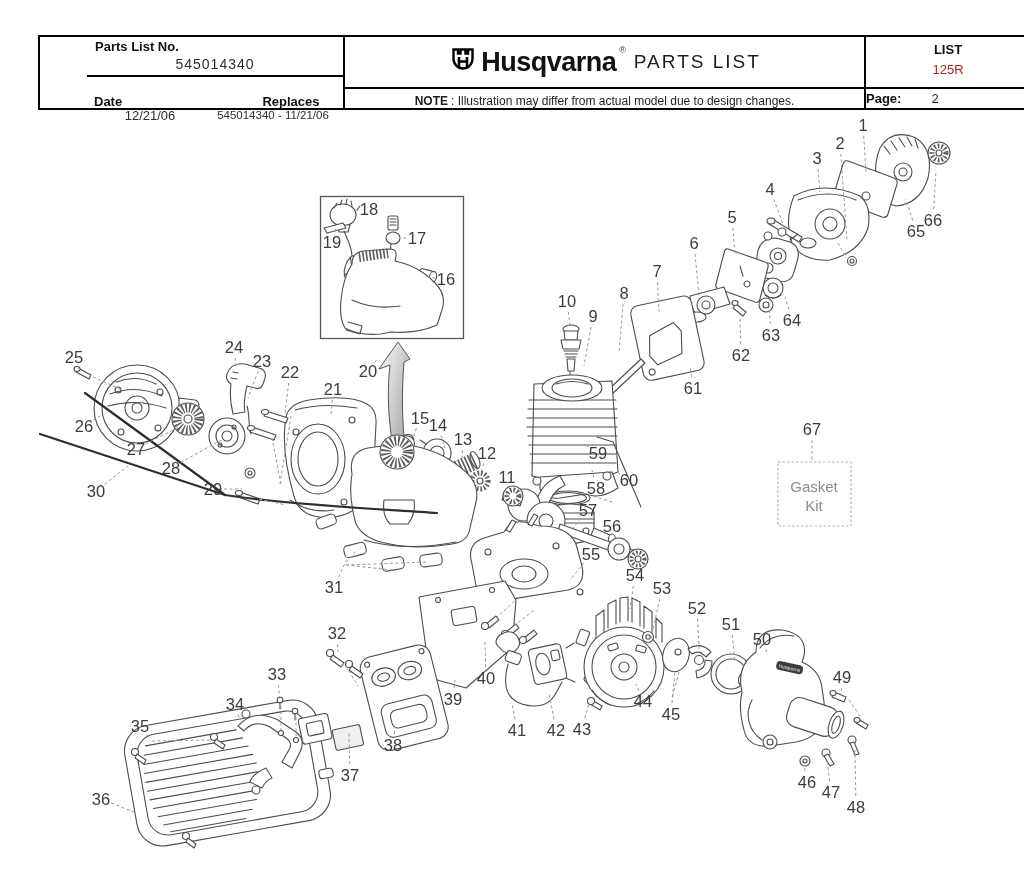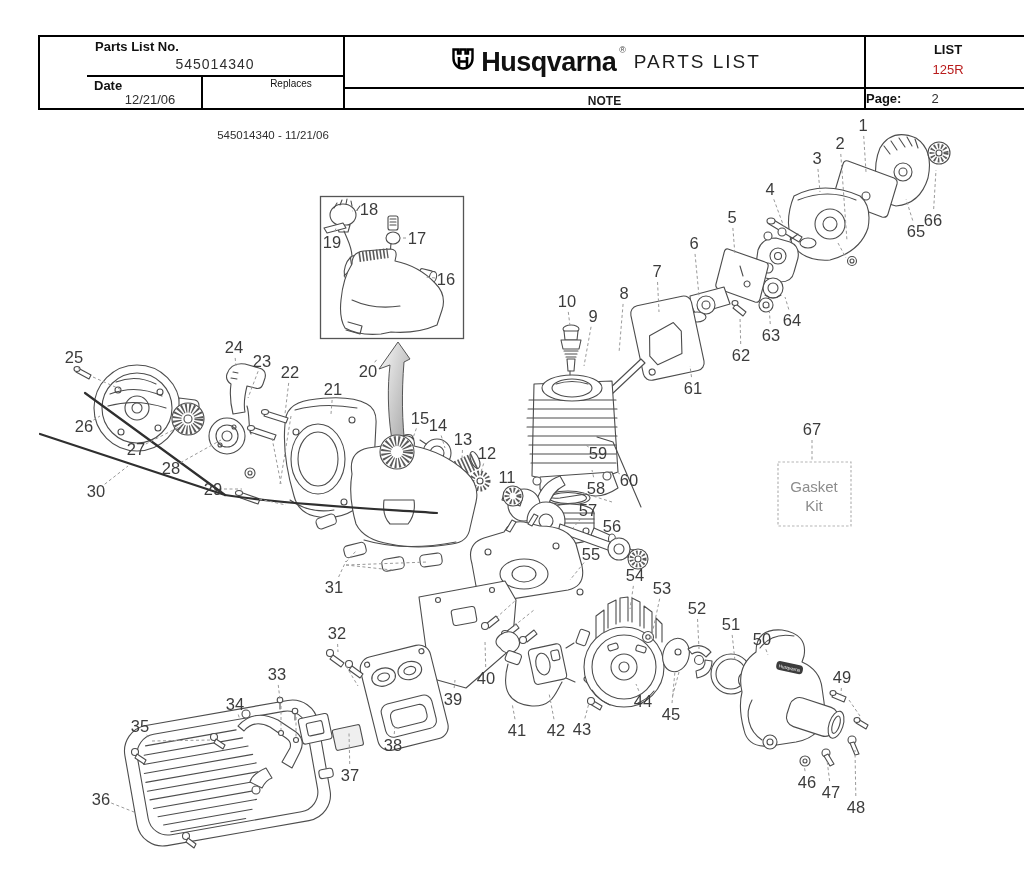--- a/index.html
+++ b/index.html
@@ -5,27 +5,27 @@
   html,body{margin:0;padding:0;background:#fff;}
   .page{position:relative;width:1024px;height:876px;background:#fff;overflow:hidden;
         font-family:"Liberation Sans",sans-serif;color:#111;}
   
   .tb{position:absolute;left:38px;top:35px;width:943px;height:71px;border:2.5px solid #000;
       display:flex;background:#fff;z-index:2;padding-left:47px;}
   .tb-left{width:256px;border-right:2px solid #000;display:flex;flex-direction:column;}
   .tb-pl{height:38px;border-bottom:2px solid #000;position:relative;}
   .tb-pl-label{position:absolute;left:8px;top:2px;font-weight:bold;font-size:13px;}
   .tb-pl-value{position:absolute;left:0;right:0;top:19px;text-align:center;font-size:14px;color:#2e2e2e;letter-spacing:1px;}
-  .tb-lrow{flex:1;display:flex;}
+  .tb-lrow{flex:1;display:flex;align-items:center;}
   .tb-date{width:114px;border-right:2px solid #000;position:relative;}
   .tb-date-label{position:absolute;left:7px;top:1px;font-weight:bold;font-size:13px;}
   .tb-date-value{position:absolute;left:12px;right:0;top:15px;text-align:center;font-size:13px;color:#2e2e2e;}
   .tb-repl{flex:1;position:relative;}
-  .tb-repl-label{position:absolute;left:0;right:0;top:1px;text-align:center;font-weight:normal;font-size:10px;margin-left:36px;}
-  .tb-repl-value{position:absolute;left:0;right:0;top:16px;text-align:center;font-size:11.5px;color:#2e2e2e;margin-top:36px;}
+  .tb-repl-label{position:absolute;left:0;right:0;top:1px;text-align:center;font-weight:bold;font-size:13px;margin-left:36px;}
+  .tb-repl-value{position:absolute;left:0;right:0;top:16px;text-align:center;font-size:11.5px;color:#2e2e2e;}
   .tb-center{flex:1;display:flex;flex-direction:column;}
   .tb-logo{height:50px;border-bottom:2px solid #000;display:flex;align-items:center;justify-content:center;}
   .brand{font-size:27px;font-weight:bold;letter-spacing:-0.5px;margin-left:3px;}
   .reg{font-size:9px;color:#444;align-self:flex-start;margin:8px 8px 0 3px;}
   .doc-title{font-size:19px;letter-spacing:2px;color:#1d1d1d;margin-left:0;}
   .tb-note{flex:1;display:flex;align-items:flex-end;justify-content:center;font-size:12px;color:#1d1d1d;gap:3px;}
   .tb-note b{font-weight:bold;}
   .tb-right{width:164px;border-left:2px solid #000;display:flex;flex-direction:column;}
   .tb-model{height:50px;border-bottom:2px solid #000;text-align:center;}
   .model-label{font-weight:bold;font-size:13px;margin-top:5px;}
@@ -74,20 +74,21 @@
         <svg width="30" height="32" viewBox="0 0 30 32">
           <path d="M5.5,3.5 h4.5 v4 h2.5 v-4 h5 v4 h2.5 v-4 h4.5 v9 a9.5,10 0 0 1 -19,0 z" fill="none" stroke="#000" stroke-width="2.4"></path>
           <path d="M11,11 v10 M19,11 v10 M11,15.5 h8" stroke="#000" stroke-width="2.6" fill="none"></path>
         </svg>
         <span class="brand">Husqvarna</span>
         <span class="reg">®</span>
         <span class="doc-title">PARTS LIST</span>
       </div>
       <div class="tb-note">
         <b>NOTE</b>
+        <span>: Illustration may differ from actual model due to design changes.</span>
       </div>
     </div>
     <div class="tb-right">
       <div class="tb-model">
         <div class="model-label">LIST</div>
         <div class="model-value">125R</div>
       </div>
       <div class="tb-page">
         <span class="page-label">Page:</span>
         <span class="page-value">2</span>

